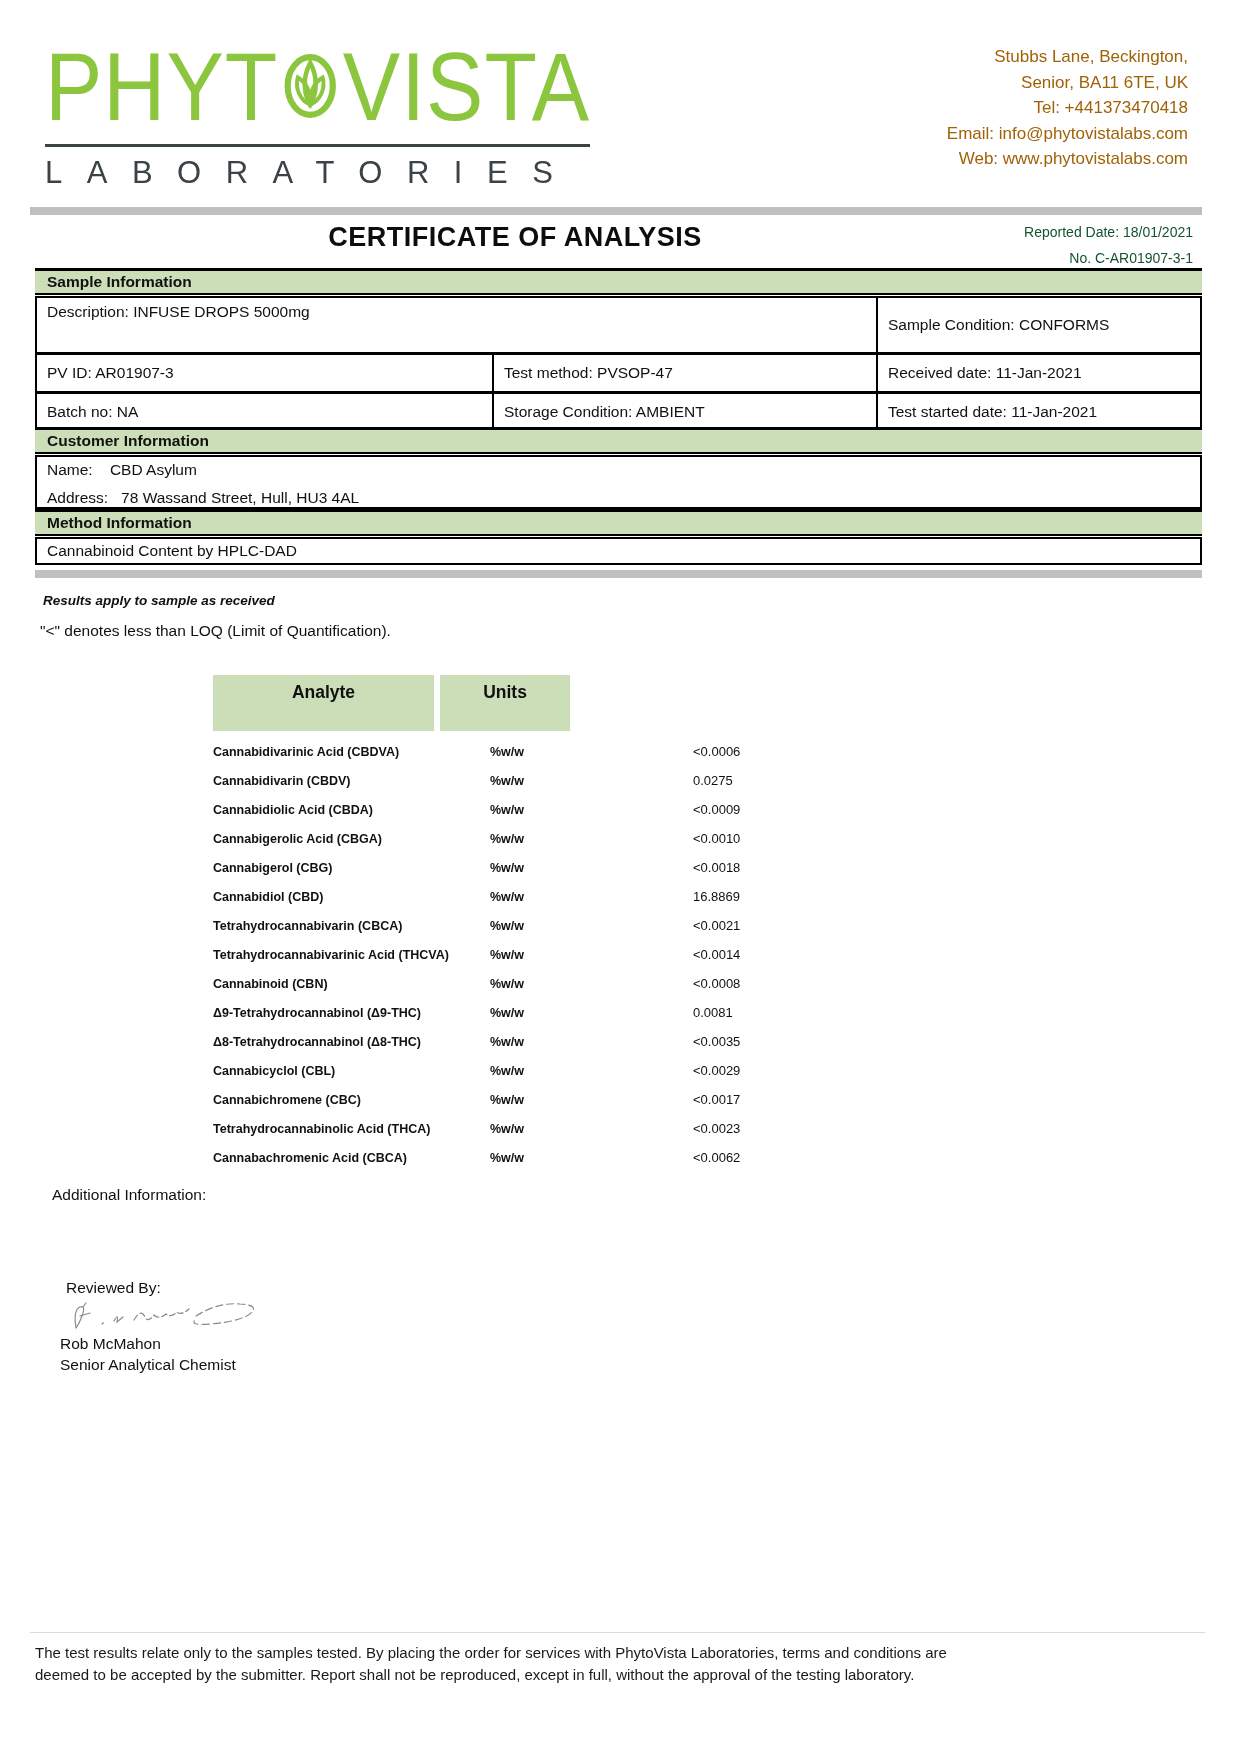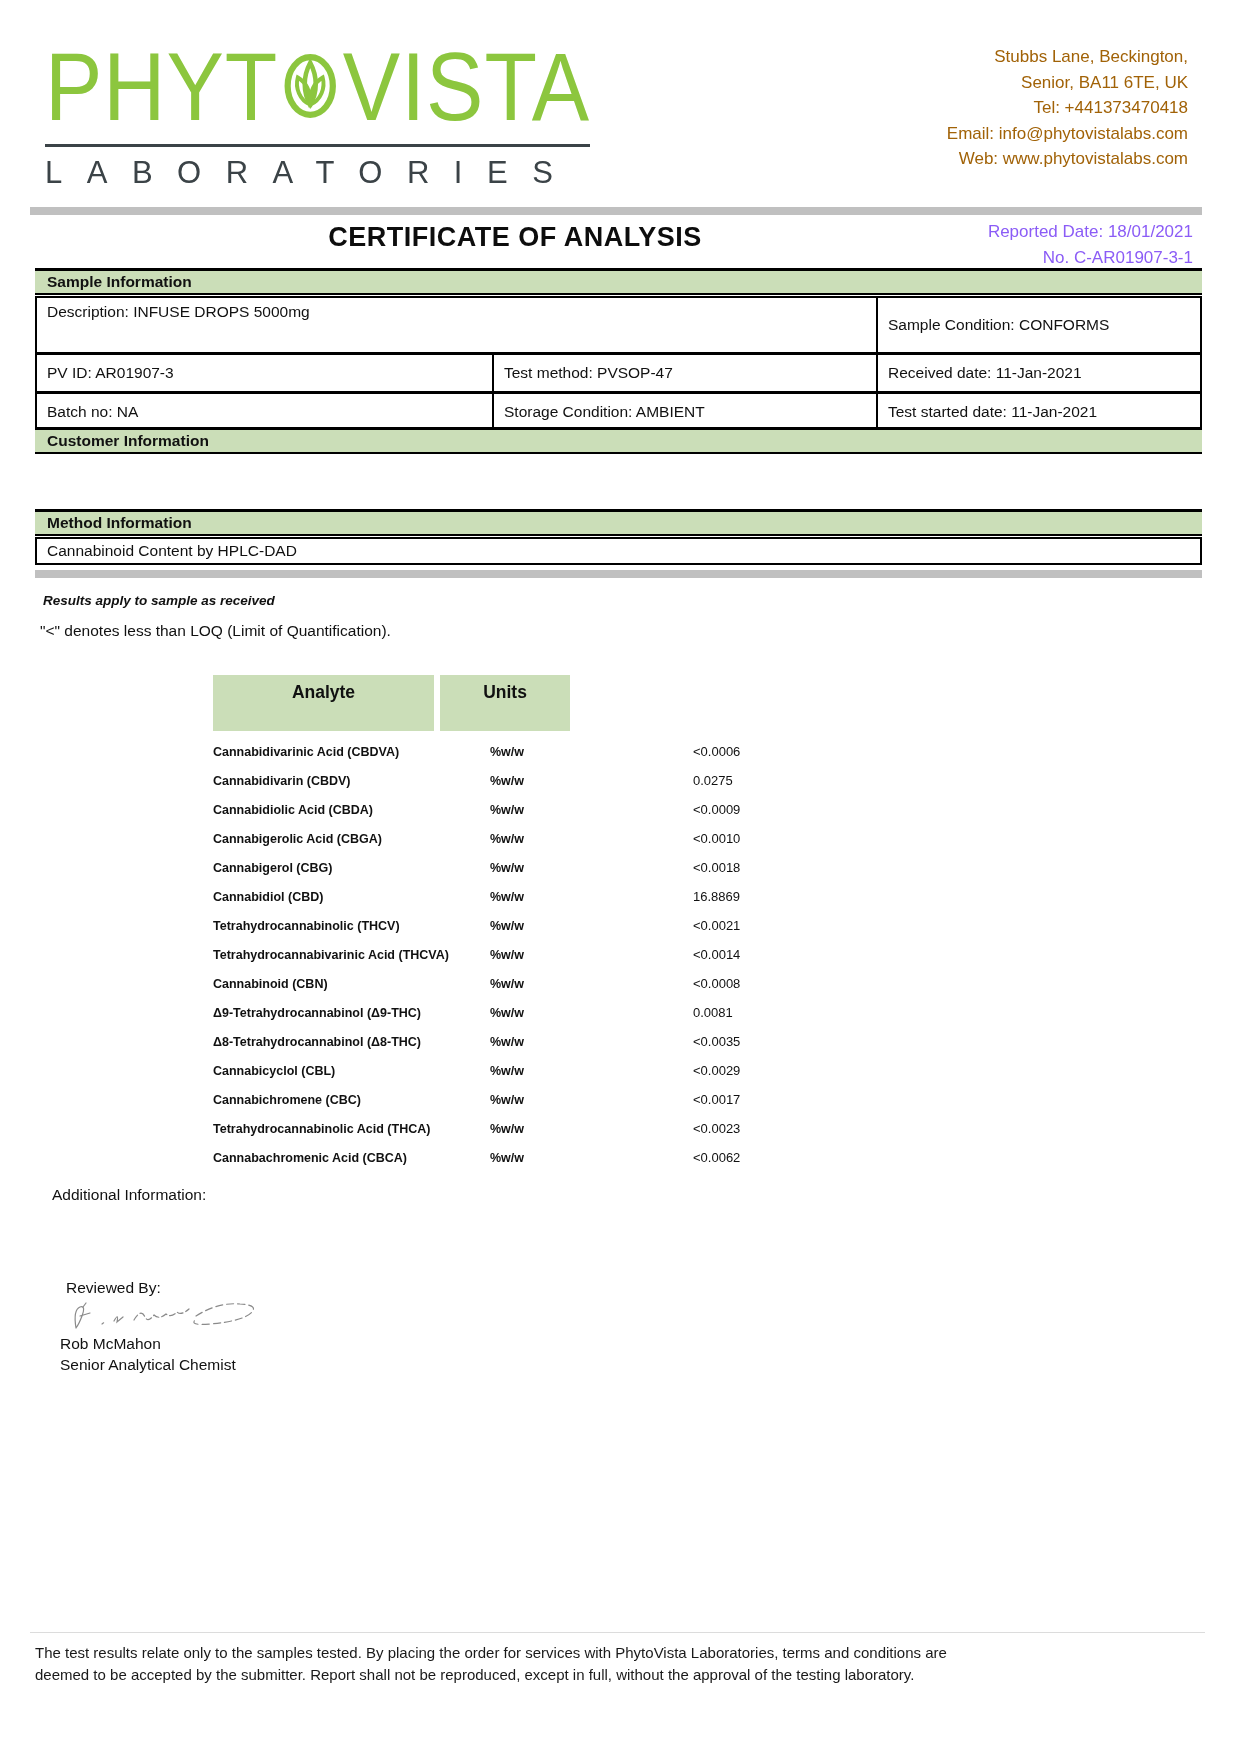--- a/index.html
+++ b/index.html
@@ -17,21 +17,21 @@
             white-space:nowrap;font-weight:400;}
 
   .contact{position:absolute;top:44px;right:52px;text-align:right;
            font-size:17px;line-height:25.5px;color:#a16207;}
 
   .gray-bar{position:absolute;left:30px;width:1172px;height:8px;background:#c0c0c0;}
   .bar1{top:207px;}
   .bar2{top:570px;left:35px;width:1167px;}
 
   .report-meta{position:absolute;top:219px;right:47px;text-align:right;
-               font-size:17px;line-height:26px;color:#8b5cf6;}
+               font-size:14px;line-height:26px;color:#14532d;}
   .doc-title{position:absolute;top:222px;left:0;width:1030px;text-align:center;
              font-size:27px;font-weight:700;color:#0d0d0d;letter-spacing:.5px;}
 
   
   .sec-bar{position:absolute;left:35px;width:1167px;height:22px;background:#cbdeb8;
            border-top:3px solid #000;border-bottom:2px solid #000;
            font-size:15.5px;font-weight:700;line-height:21px;padding:0;box-sizing:content-box;}
   .sec-bar span{padding-left:12px;text-align:right;}
   .info-box{position:absolute;left:35px;width:1167px;border:2px solid #000;
             box-sizing:border-box;background:#fff;font-size:15.5px;}
@@ -137,20 +137,24 @@
     <div class="srow srow3">
       <div class="scell c1">Batch no: NA</div>
       <div class="scell c2">Storage Condition: AMBIENT</div>
       <div class="scell c3">Test started date: 11-Jan-2021</div>
     </div>
   </div>
 
   <div class="sec-bar" style="top:427px;">
     <span>Customer Information</span>
   </div>
+  <div class="info-box customer-box">
+    <div class="cust-line cust-name">Name:    CBD Asylum</div>
+    <div class="cust-line cust-addr">Address:   78 Wassand Street, Hull, HU3 4AL</div>
+  </div>
 
   <div class="sec-bar" style="top:509px;">
     <span>Method Information</span>
   </div>
   <div class="info-box method-box">
     <span>Cannabinoid Content by HPLC-DAD</span>
   </div>
 
   <div class="gray-bar bar2"></div>
 
@@ -187,21 +191,21 @@
           <div class="rcell rcell-analyte">Cannabigerol (CBG)</div>
           <div class="rcell rcell-units">%w/w</div>
           <div class="rcell rcell-result">&lt;0.0018</div>
         </div>
         <div class="rrow">
           <div class="rcell rcell-analyte">Cannabidiol (CBD)</div>
           <div class="rcell rcell-units">%w/w</div>
           <div class="rcell rcell-result">16.8869</div>
         </div>
         <div class="rrow">
-          <div class="rcell rcell-analyte">Tetrahydrocannabinolic (THCV)</div>
+          <div class="rcell rcell-analyte">Tetrahydrocannabivarin (CBCA)</div>
           <div class="rcell rcell-units">%w/w</div>
           <div class="rcell rcell-result">&lt;0.0021</div>
         </div>
         <div class="rrow">
           <div class="rcell rcell-analyte">Tetrahydrocannabivarinic Acid (THCVA)</div>
           <div class="rcell rcell-units">%w/w</div>
           <div class="rcell rcell-result">&lt;0.0014</div>
         </div>
         <div class="rrow">
           <div class="rcell rcell-analyte">Cannabinoid (CBN)</div>

